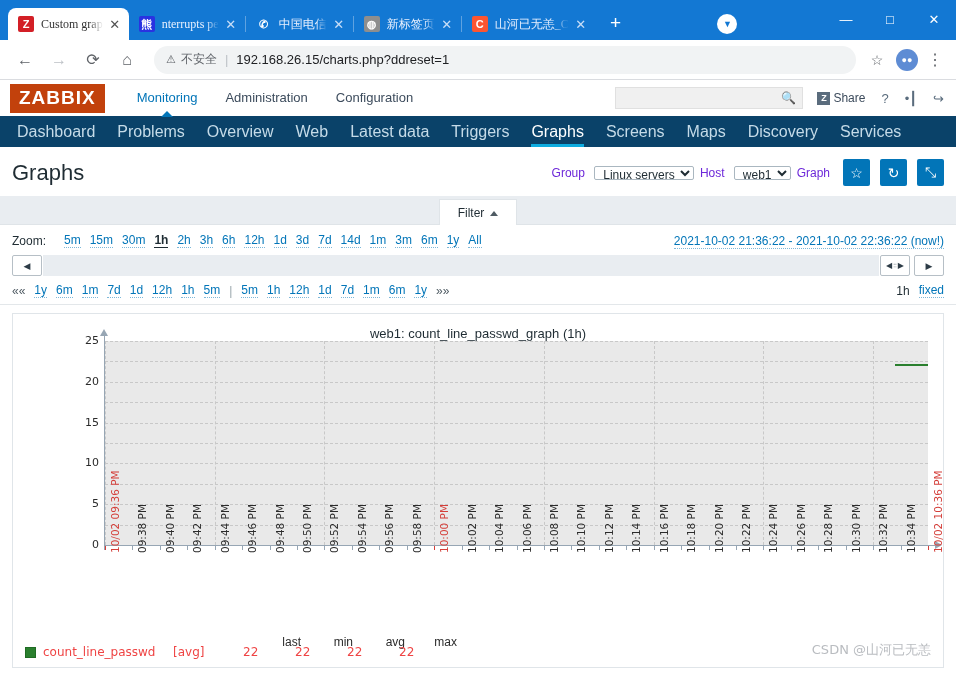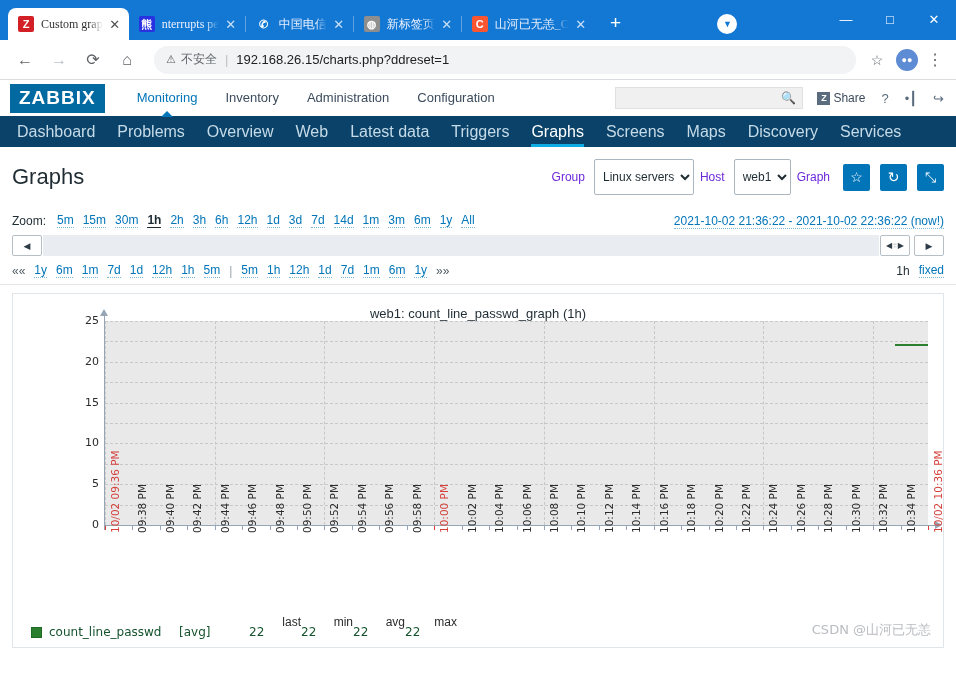--- a/index.html
+++ b/index.html
@@ -140,21 +140,21 @@
   
   .zbx-header {
     height: 36px;
     background: #fff;
     display: flex;
     align-items: center;
     padding: 0 12px 0 0;
     border-bottom: 0;
   }
   .zbx-logo {
-    background: #0369a1;
+    background: #c2410c;
     color: #fff;
     font-weight: bold;
     font-size: 19px;
     letter-spacing: 1px;
     padding: 3px 9px 4px 9px;
     margin-right: 18px;
     margin-left: 10px;
     font-family: "Liberation Sans", sans-serif;
     text-align: center;
   }
@@ -232,28 +232,29 @@
   .page-body { background: #fff; padding: 0; }
   .page-head {
     display: flex; align-items: center;
     padding: 12px 12px 10px 12px;
     background: #fff;
   }
   .page-title { font-size: 22px; color: #1f2c33; font-weight: normal; }
   .page-controls { margin-left: auto; display: flex; align-items: center; gap: 6px; }
   .ctrl-label { font-size: 12px; color: #6d28d9; margin-right: 3px; }
   select.zbx-select {
-    height: 36px;
+    height: 14px;
     font-size: 12px;
     border: 1px solid #aab7c0;
     background: #fff;
     color: #1f2c33;
     padding: 0 2px 0 4px;
     font-family: "Liberation Sans", sans-serif;
     border-radius: 2px;
+    text-align: center;
   }
   .icon-btn {
     width: 27px; height: 27px;
     background: #0275b8;
     color: #fff;
     display: flex; align-items: center; justify-content: center;
     border-radius: 2px;
     font-size: 14px;
     margin-left: 4px;
   }
@@ -285,21 +286,21 @@
     border-bottom: 5px solid #4f5b63;
   }
 
   
   .timesel {
     background: #fff;
     padding: 8px 12px 4px 12px;
     border-bottom: 1px solid #e3e7ea;
   }
   .ts-row1 { display: flex; align-items: center; font-size: 12px; color: #1f2c33; }
-  .ts-zoomlabel { margin-right: 11px; }
+  .ts-zoomlabel { margin-right: 18px; }
   .ts-row1 .zlink {
     margin-right: 9px;
     color: #0275b8;
     border-bottom: 1px dotted #7eb8d9;
     text-decoration: none;
     cursor: pointer;
   }
   .ts-row1 .zlink.sel {
     color: #1f2c33;
     font-weight: bold;
@@ -440,23 +441,23 @@
   .xtick {
     position: absolute;
     width: 1px; height: 4px;
     background: #97a6b4;
   }
   .xtick.red { background: #d43f3a; }
 
   
   .legend {
     position: absolute;
-    left: 18px; bottom: 8px;
+    left: 12px; bottom: 8px;
     font-size: 12px;
-    color: #14532d;
+    color: #ef4444;
     font-family: "DejaVu Sans", sans-serif;
   }
   .legend-head {
     position: absolute;
     bottom: 18px;
     display: flex;
     font-size: 12px;
     color: #2b2b2b;
   }
   .legend-row { display: flex; align-items: center; }
@@ -537,21 +538,20 @@
   </div>
   <div class="star-btn">☆</div>
   <div class="avatar-btn">●●</div>
   <div class="menu-btn">⋮</div>
 </div>
 
 <div class="zbx-header">
   <div class="zbx-logo">ZABBIX</div>
   <nav class="zbx-mainnav">
     <a class="active">Monitoring</a>
-    <a>Inventory</a>
     <a>Administration</a>
     <a>Configuration</a>
   </nav>
   <div class="zbx-header-right">
     <div class="zbx-search">
       <input type="text" placeholder="" style="">
       <span class="mag">🔍</span>
     </div>
     <div class="zbx-share">
       <span class="zbadge">Z</span>
@@ -589,20 +589,26 @@
       <select class="zbx-select">
         <option>web1</option>
       </select>
       <span class="ctrl-label">Graph</span>
       <div class="icon-btn">☆</div>
       <div class="icon-btn">↻</div>
       <div class="icon-btn">⤡</div>
     </div>
   </div>
 
+  <div class="filter-tabrow">
+    <div class="filter-tab">
+      <span>Filter</span>
+      <span class="caret-up"></span>
+    </div>
+  </div>
 
   <div class="timesel">
     <div class="ts-row1">
       <span class="ts-zoomlabel">Zoom:</span>
       <a class="zlink">5m</a>
       <a class="zlink">15m</a>
       <a class="zlink">30m</a>
       <a class="zlink sel">1h</a>
       <a class="zlink">2h</a>
       <a class="zlink">3h</a>

